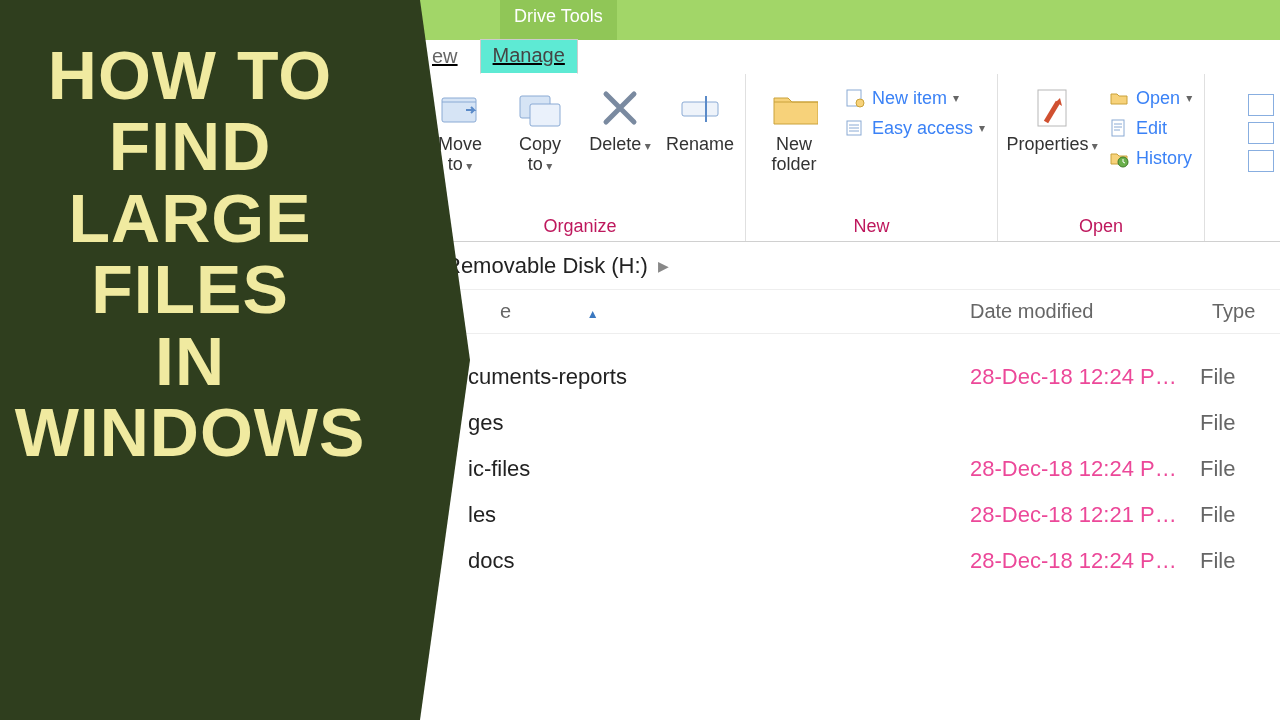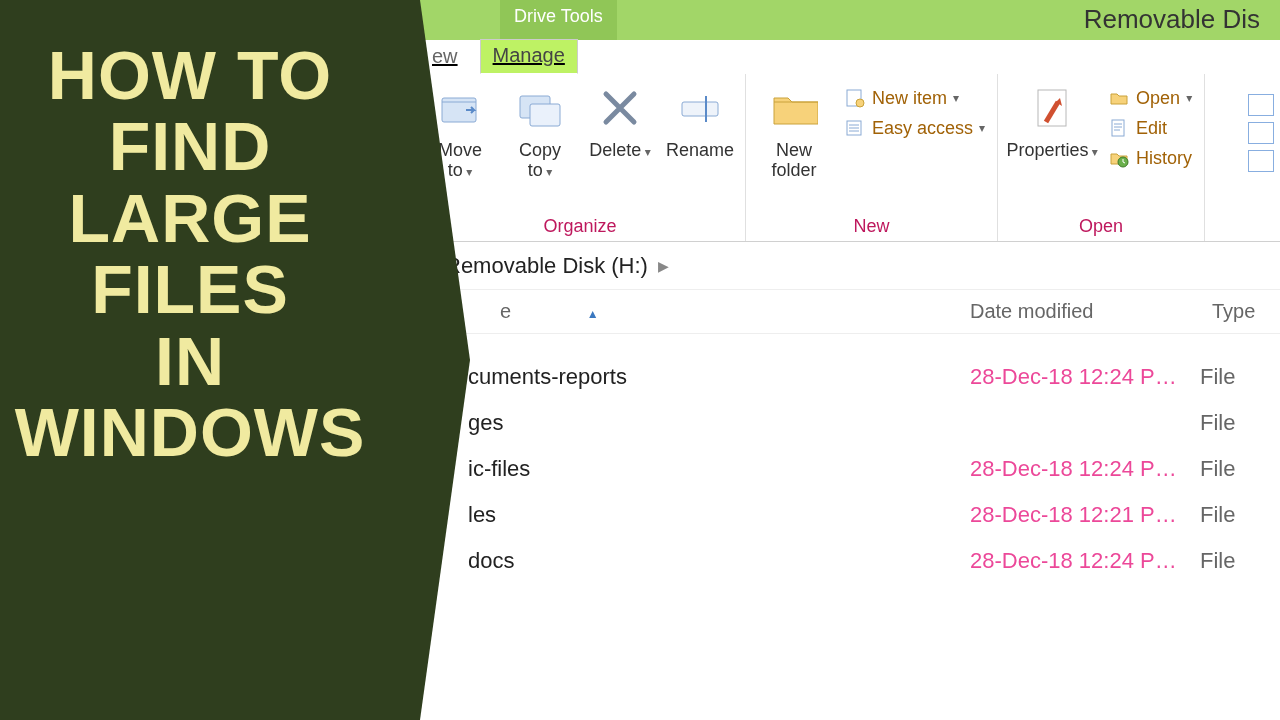--- a/index.html
+++ b/index.html
@@ -50,21 +50,21 @@
   }
   .tab {
     padding: 4px 12px 6px 12px;
     font-size: 20px;
     color: #444;
   }
   .tab.partial { color:#666; }
   .tab.active {
     border: 1px solid #ccc;
     border-bottom: 1px solid #fff;
-    background: #bef264;
+    background: #5eead4;
   }
   
   .ribbon {
     height: 168px;
     background: #fff;
     border-bottom: 1px solid #d0d0d0;
     display: flex;
     padding-left: 415px;
   }
   .group {
@@ -84,29 +84,29 @@
   }
   .big-btn {
     display: flex;
     flex-direction: column;
     align-items: center;
     justify-content: flex-start;
     width: 74px;
     text-align: center;
     font-size: 18px;
     color: #333;
-    gap: 8px;
+    gap: 2px;
     padding-top:4px;
   }
   .big-btn .ico { width:48px; height:48px; display:flex; align-items:center; justify-content:center; }
   .big-btn .lbl { line-height:20px; }
   .small-stack { display:flex; flex-direction:column; gap:2px; padding-top:4px; }
   .small-btn {
     display:flex; align-items:center; gap:6px;
-    font-size:18px; color:#a16207; height:28px;
+    font-size:18px; color:#3b82f6; height:28px;
     padding: 0 4px;
   }
   .small-btn .sico{ width:22px; height:22px; display:flex; align-items:center; justify-content:center;}
   .drop-caret::after{ content:" ▾"; font-size:12px; color:#666;}
   
   .locbar {
     height: 48px;
     display:flex;
     align-items:center;
     padding-left: 445px;
@@ -165,21 +165,20 @@
   }
   .misc-right .blk{
     width:26px; height:22px; border:1px solid #88aee0;
   }
 </style>
 </head>
 <body>
 
 <div class="titlebar">
   <div class="context-tab">Drive Tools</div>
-  <div class="win-title">Removable Dis</div>
 </div>
 
 <div class="tabstrip">
   <div class="tab partial">ew</div>
   <div class="tab active">Manage</div>
 </div>
 
 <div class="ribbon">
 
   <div class="group">

